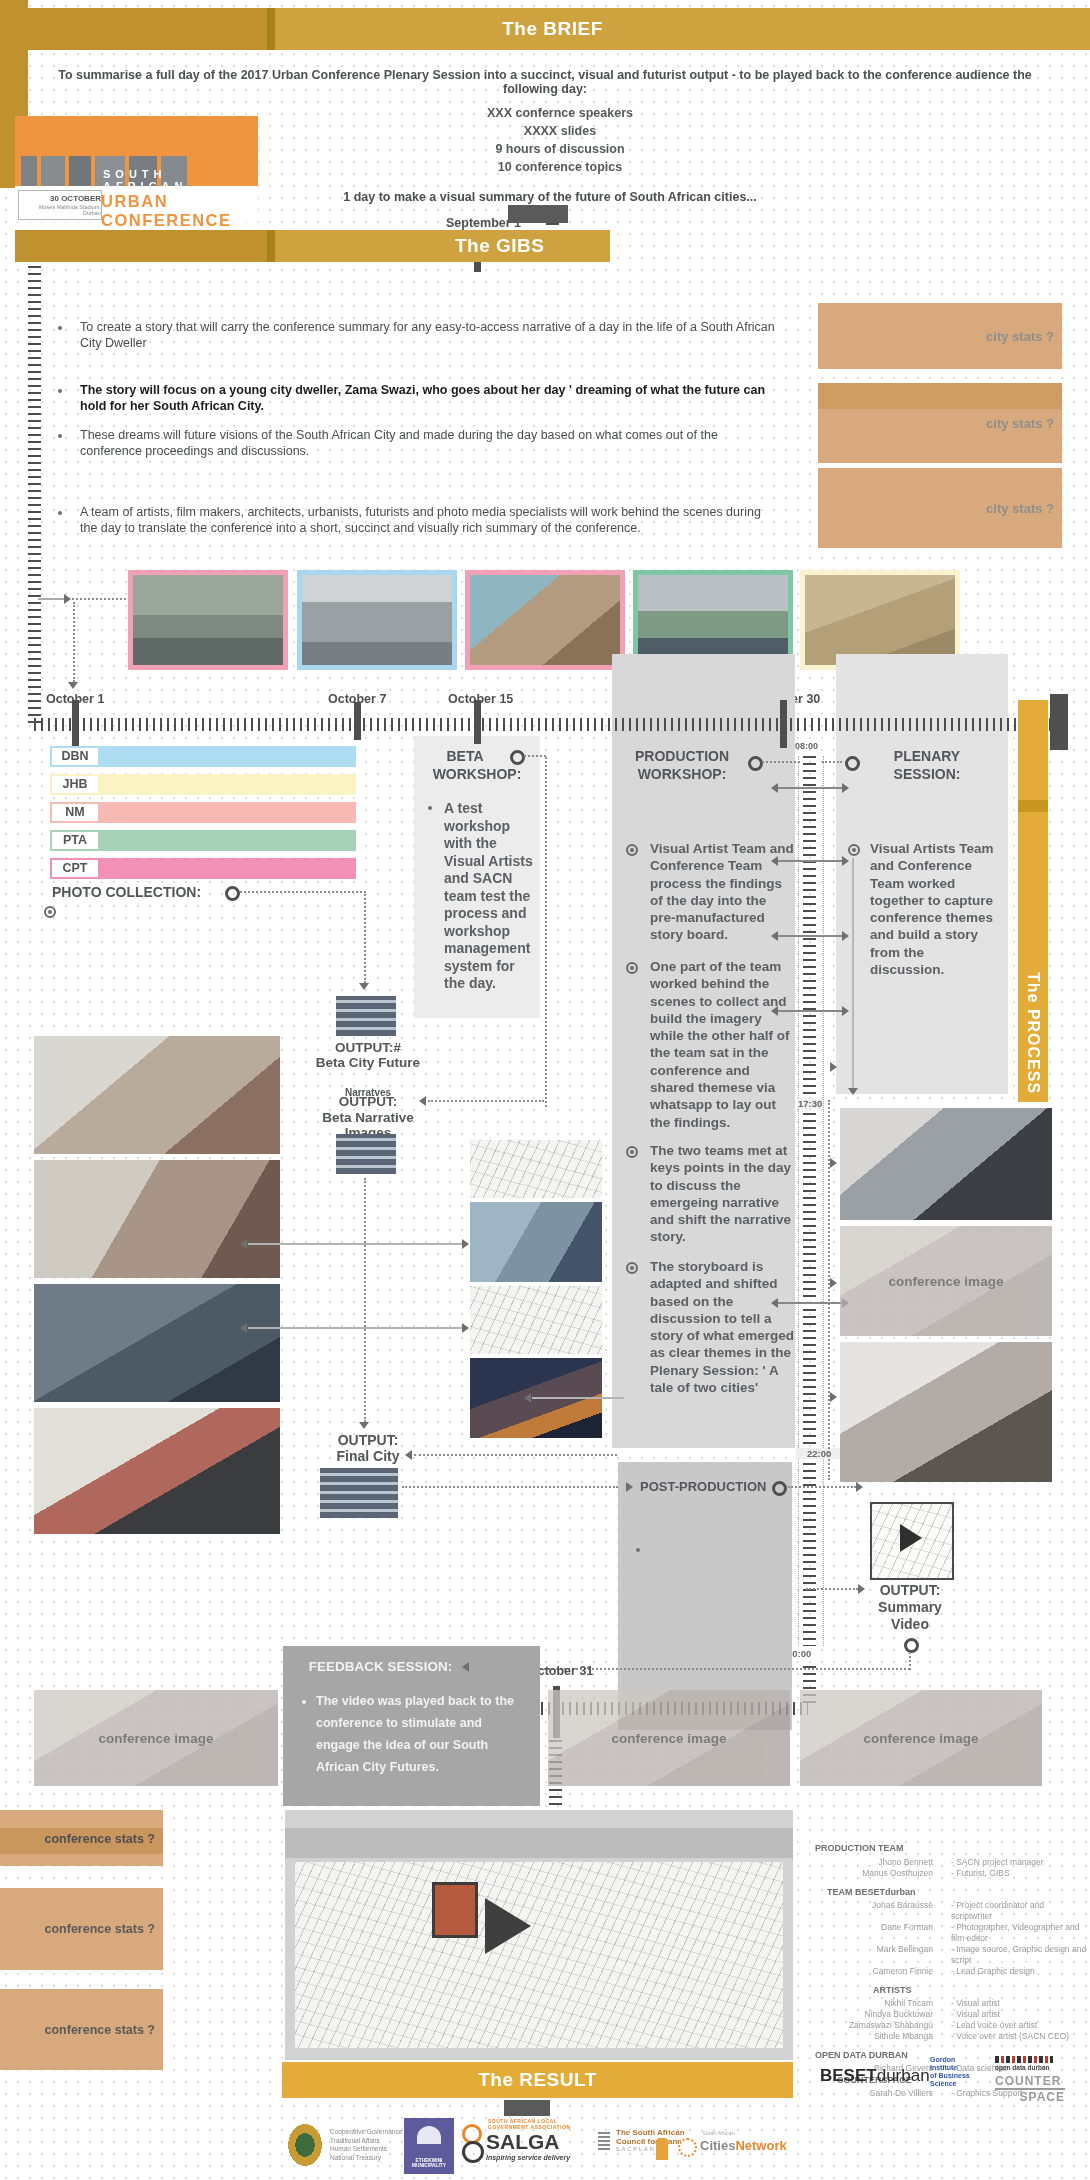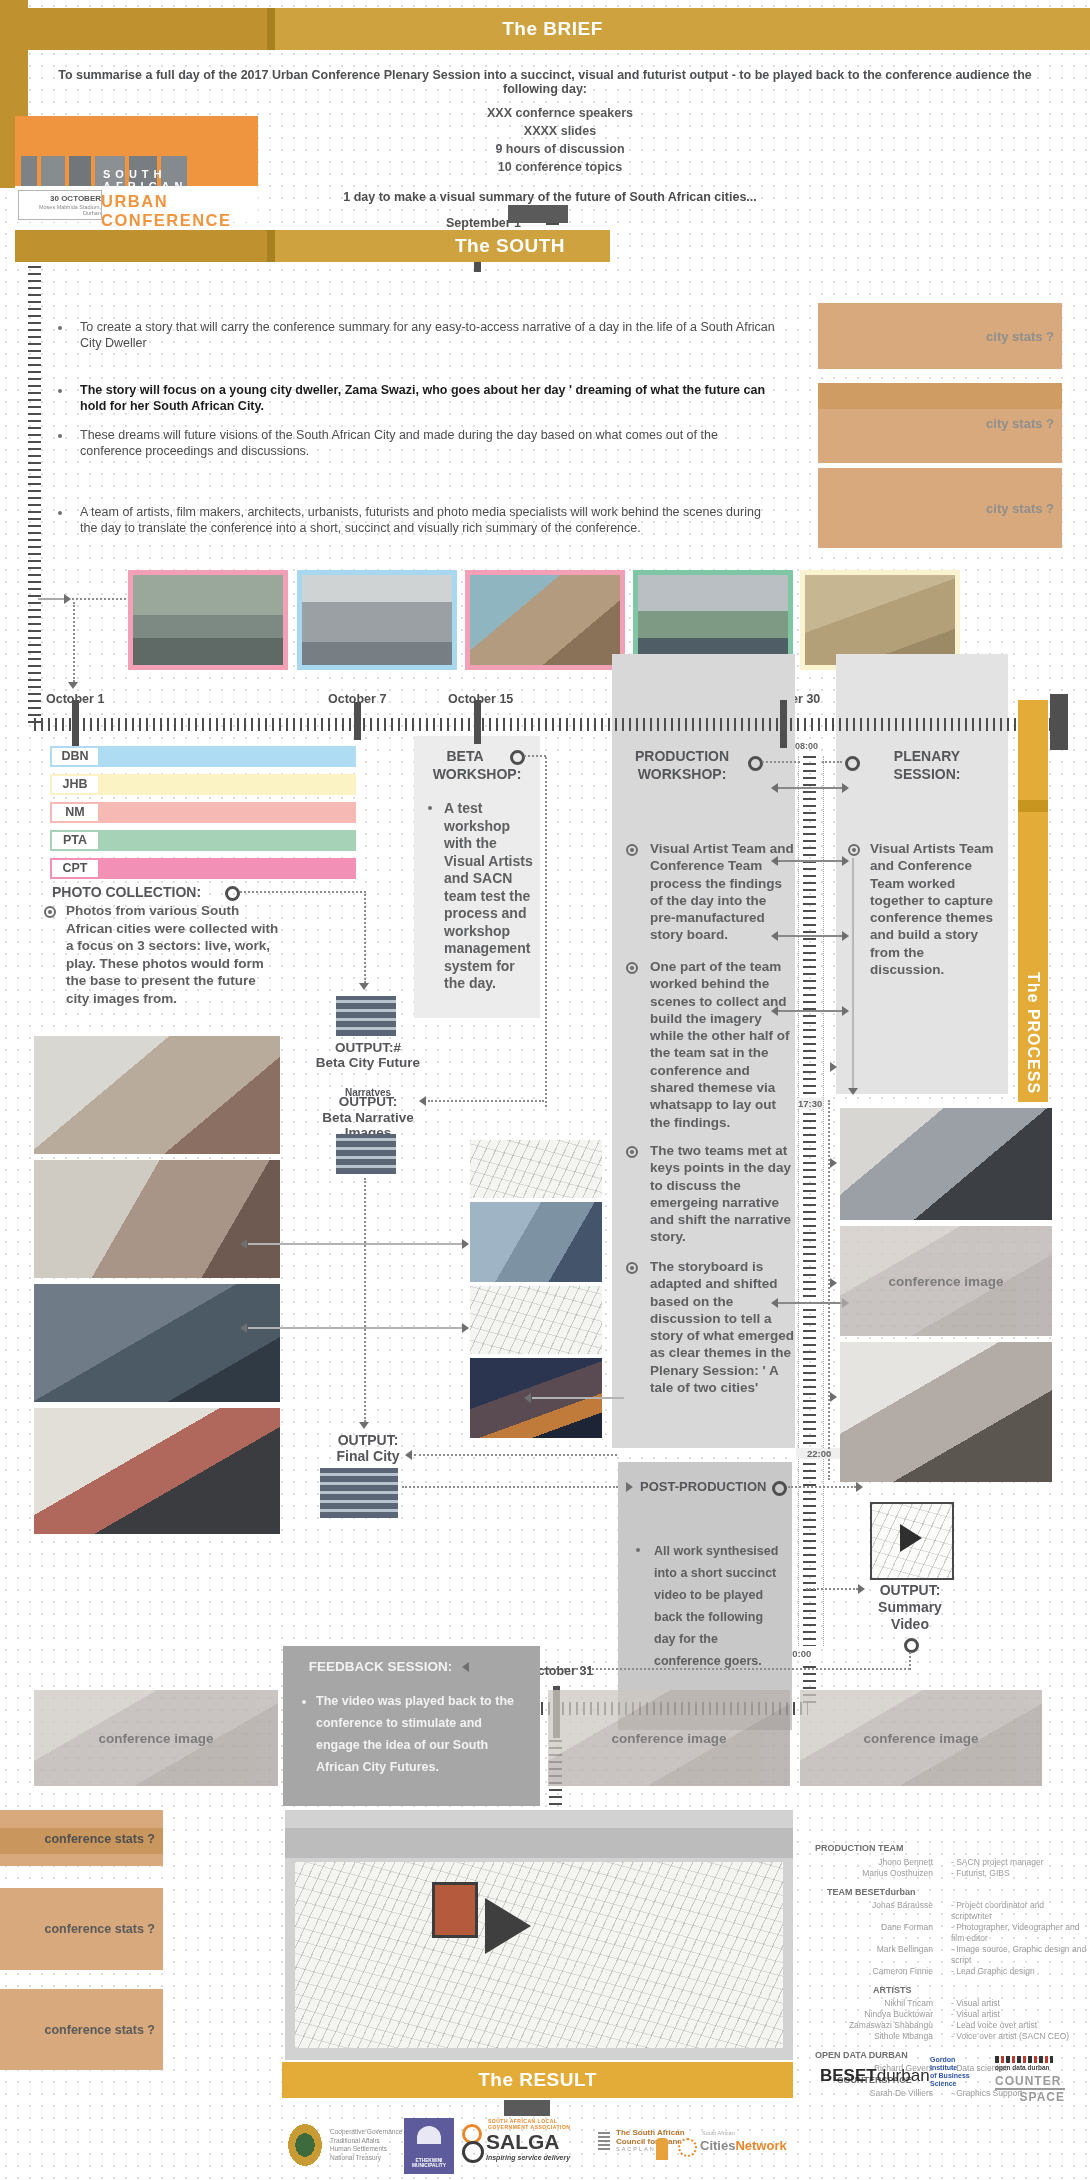--- a/index.html
+++ b/index.html
@@ -75,21 +75,21 @@
   <div class="a ctr b" style="left:300px;top:190px;width:500px;font-size:12.5px;color:#4c4d4f;">1 day to make a visual summary of the future of South African cities...</div>
   <div class="a b" style="left:446px;top:216px;width:90px;font-size:12.5px;color:#4f4f4f;">September 1</div>
 
   <div class="a combh" style="left:36px;top:246px;width:505px;"></div>
   <div class="a tick" style="left:474px;top:232px;width:7px;height:40px;"></div>
   <div class="a" style="left:508px;top:205px;width:60px;height:18px;background:#5a5a5a;"></div>
   <div class="a combv" style="left:546px;top:223px;height:24px;"></div>
   <div class="a combv" style="left:28px;top:252px;height:472px;"></div>
 
   <div class="a goldbar" style="left:15px;top:230px;width:595px;height:32px;"></div>
-  <div class="a goldtxt" style="left:455px;top:235px;">The SOUTH</div>
+  <div class="a goldtxt" style="left:455px;top:235px;">The GIBS</div>
 
   <div class="a sqdot" style="left:58px;top:326px;"></div>
   <div class="a plantxt" style="left:80px;top:320px;width:700px;">To create a story that will carry the conference summary for any easy-to-access narrative of a day in the life of a South African City Dweller</div>
   <div class="a sqdot" style="left:58px;top:389px;"></div>
   <div class="a plantxt b" style="left:80px;top:383px;width:700px;color:#1c1c1c;">The story will focus on a young city dweller, Zama Swazi, who goes about her day ' dreaming of what the future can hold for her South African City.</div>
   <div class="a sqdot" style="left:58px;top:434px;"></div>
   <div class="a plantxt" style="left:80px;top:428px;width:700px;">These dreams will future visions of the South African City and made during the day based on what comes out of the conference proceedings and discussions.</div>
   <div class="a sqdot" style="left:58px;top:511px;"></div>
   <div class="a plantxt" style="left:80px;top:505px;width:700px;">A team of artists, film makers, architects, urbanists, futurists and photo media specialists will work behind the scenes during the day to translate the conference into a short, succinct and visually rich summary of the conference.</div>
 
@@ -141,21 +141,20 @@
   <div class="a" style="left:99px;top:830px;width:257px;height:21px;background:#a6d3b8;"></div>
   <div class="a" style="left:50px;top:858px;width:46px;height:17px;background:#fff;border:2px solid #f291b5;font-size:12.5px;font-weight:bold;color:#555;text-align:center;line-height:17px;">CPT</div>
   <div class="a" style="left:99px;top:858px;width:257px;height:21px;background:#f291b5;"></div>
 
   <div class="a b" style="left:52px;top:884px;font-size:14px;color:#55565a;">PHOTO COLLECTION:</div>
   <div class="a omark" style="left:225px;top:886px;"></div>
   <div class="a doth" style="left:240px;top:891px;width:126px;"></div>
   <div class="a dotv" style="left:364px;top:891px;height:92px;"></div>
   <div class="a tri tri-d" style="left:359px;top:983px;"></div>
   <div class="a odot" style="left:44px;top:906px;"></div>
-  <div class="a coltxt" style="left:66px;top:902px;width:216px;line-height:17.5px;">Photos from various South African cities were collected with a focus on 3 sectors: live, work, play. These photos would form the base to present the future city images from.</div>
 
   <div class="a ph" style="left:34px;top:1036px;width:246px;height:118px;background:linear-gradient(140deg,#d9d7d2 0 35%,#b9ab9c 35% 70%,#8c6f63 70%);"></div>
   <div class="a ph" style="left:34px;top:1160px;width:246px;height:118px;background:linear-gradient(120deg,#cfcac2 0 40%,#a89588 40% 75%,#6f5a52 75%);"></div>
   <div class="a ph" style="left:34px;top:1284px;width:246px;height:118px;background:linear-gradient(150deg,#6f7c88 0 45%,#4c5a66 45% 75%,#2f3a44 75%);"></div>
   <div class="a ph" style="left:34px;top:1408px;width:246px;height:126px;background:linear-gradient(150deg,#e2ded8 0 40%,#b0685c 40% 60%,#3a3c40 60%);"></div>
 
   <div class="a b ctr" style="left:430px;top:748px;width:70px;font-size:14px;color:#55565a;">BETA</div>
   <div class="a omark" style="left:510px;top:750px;"></div>
   <div class="a b ctr" style="left:418px;top:766px;width:118px;font-size:14px;color:#55565a;">WORKSHOP:</div>
   <div class="a doth" style="left:524px;top:755px;width:22px;"></div>
@@ -259,21 +258,20 @@
   <div class="a ph" style="left:840px;top:1342px;width:212px;height:140px;background:linear-gradient(150deg,#e6e4e0 0 35%,#b3aca6 35% 65%,#5c5650 65%);"></div>
 
   <div class="a" style="left:618px;top:1462px;width:174px;height:268px;background:#c8c8c8;"></div>
   <div class="a doth" style="left:402px;top:1486px;width:216px;"></div>
   <div class="a tri tri-r" style="left:626px;top:1482px;"></div>
   <div class="a b" style="left:640px;top:1479px;font-size:13px;color:#55565a;">POST-PRODUCTION</div>
   <div class="a omark" style="left:772px;top:1481px;"></div>
   <div class="a doth" style="left:788px;top:1486px;width:68px;"></div>
   <div class="a tri tri-r" style="left:856px;top:1482px;"></div>
   <div class="a sqdot" style="left:636px;top:1548px;"></div>
-  <div class="a b" style="left:654px;top:1540px;width:128px;font-size:12.5px;line-height:22px;color:#5e5f61;">All work synthesised into a short succinct video to be played back the following day for the conference goers.</div>
 
   <div class="a sketch" style="left:870px;top:1502px;width:80px;height:74px;border:2px solid #4a4a4a;background-color:#fbfbf9;"></div>
   <div class="a tri" style="left:900px;top:1524px;border-width:14px 0 14px 22px;border-color:transparent transparent transparent #2f2f2f;"></div>
   <div class="a doth" style="left:806px;top:1588px;width:52px;"></div>
   <div class="a tri tri-r" style="left:858px;top:1584px;"></div>
   <div class="a b ctr" style="left:868px;top:1582px;width:84px;font-size:14px;color:#55565a;">OUTPUT:</div>
   <div class="a b ctr" style="left:868px;top:1599px;width:84px;font-size:14px;color:#55565a;">Summary</div>
   <div class="a b ctr" style="left:868px;top:1616px;width:84px;font-size:14px;color:#55565a;">Video</div>
   <div class="a omark" style="left:904px;top:1638px;"></div>
   <div class="a dotv" style="left:909px;top:1652px;height:18px;"></div>

